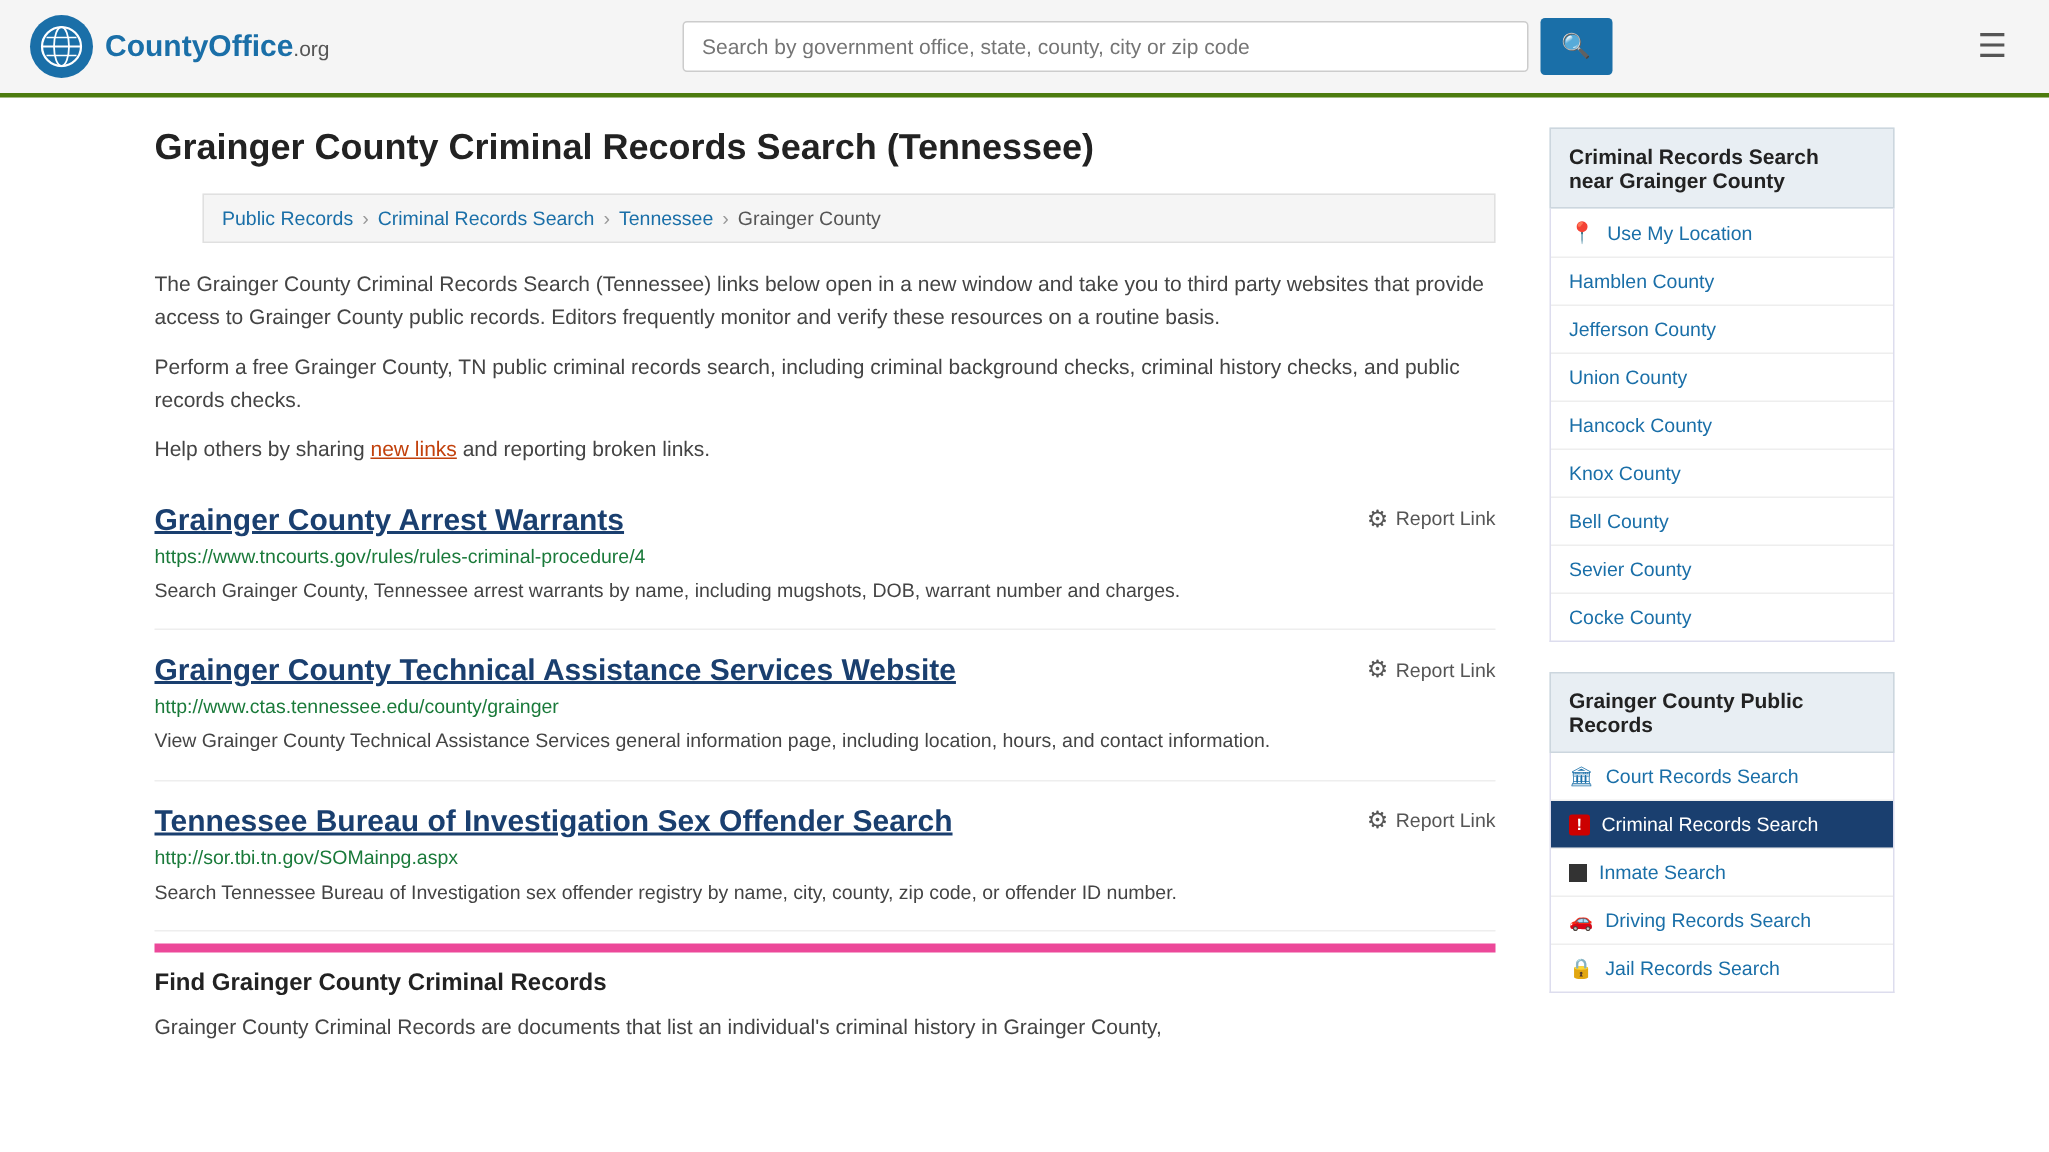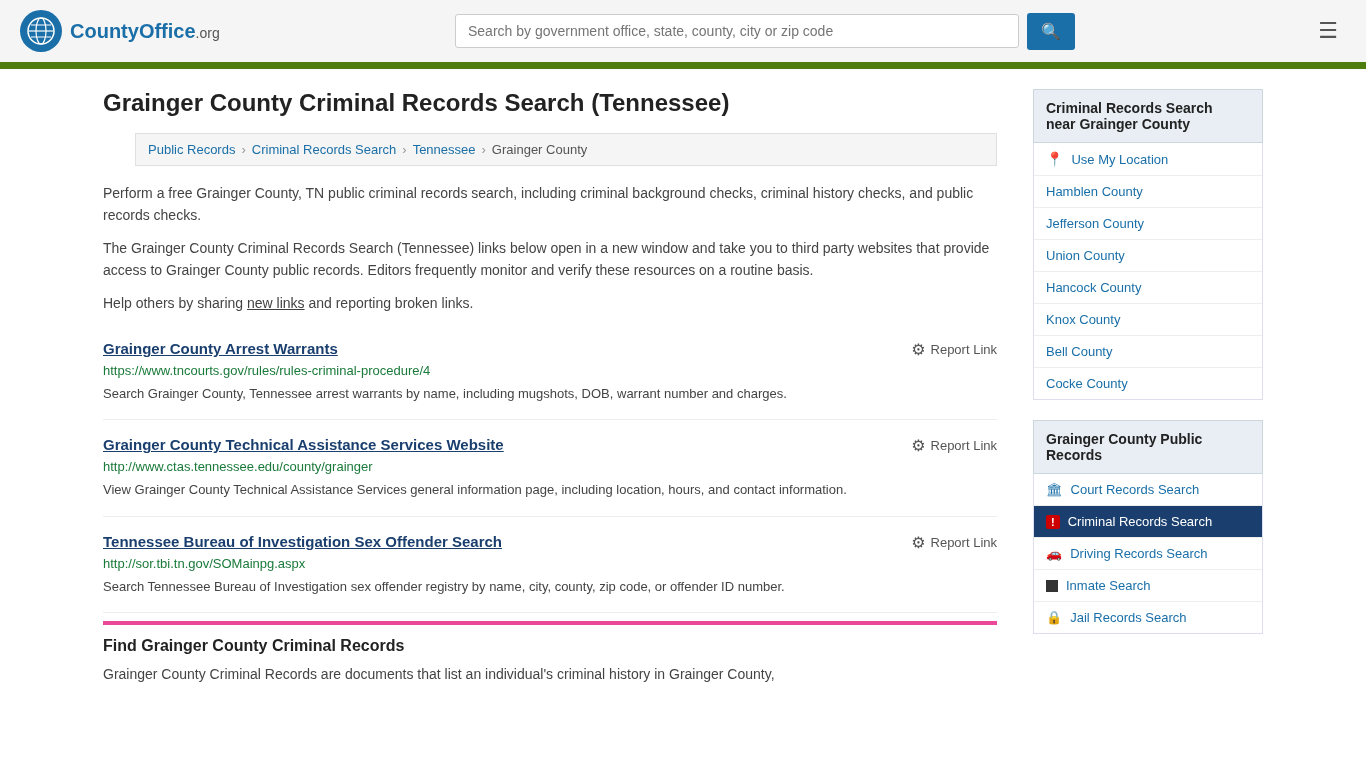--- a/index.html
+++ b/index.html
@@ -1,21 +1,21 @@
 <!DOCTYPE html>
 <html><head>
   <meta charset="utf-8">
   <style>
     * { box-sizing: border-box; margin: 0; padding: 0; }
     body { font-family: Arial, sans-serif; font-size: 14px; color: #333; background: #fff; }
 
     
     .header {
       background: #f5f5f5;
-      border-bottom: 7px solid #4d7c0f;
+      border-bottom: 3px solid #4d7c0f;
       padding: 10px 20px;
       display: flex;
       align-items: center;
       justify-content: space-between;
     }
     .logo-area {
       display: flex;
       align-items: center;
       gap: 8px;
     }
@@ -111,39 +111,39 @@
     .breadcrumb .sep { color: #999; }
 
     
     .desc-text {
       font-size: 14px;
       line-height: 1.6;
       color: #444;
       margin-bottom: 10px;
     }
     .desc-text a {
-      color: #404040;
+      color: #c2410c;
       text-decoration: underline;
       margin-top: 16px;
     }
 
     
     .result-item {
       border-bottom: 1px solid #eee;
       padding: 16px 0;
     }
     .result-item:last-of-type { border-bottom: none; }
     .result-header {
       display: flex;
       justify-content: space-between;
       align-items: flex-start;
       margin-bottom: 4px;
     }
     .result-title {
-      font-size: 15px;
+      font-size: 20px;
       font-weight: bold;
       color: #1a3f6f;
       text-decoration: underline;
       cursor: pointer;
     }
     .report-link {
       display: flex;
       align-items: center;
       gap: 5px;
       color: #555;
@@ -166,21 +166,21 @@
       color: #444;
       line-height: 1.5;
     }
 
     
     .section-heading {
       font-size: 16px;
       font-weight: bold;
       color: #222;
       padding: 12px 0 8px 0;
-      border-top: 4px solid #ec4899;
+      border-top: 6px solid #ec4899;
       margin-top: 8px;
     }
 
     
     .sidebar-section {
       margin-bottom: 20px;
     }
     .sidebar-header {
       background: #e8eef3;
       padding: 10px 12px;
@@ -255,22 +255,22 @@
     <nav class="breadcrumb">
       <a href="#">Public Records</a>
       <span class="sep">›</span>
       <a href="#">Criminal Records Search</a>
       <span class="sep">›</span>
       <a href="#">Tennessee</a>
       <span class="sep">›</span>
       <span>Grainger County</span>
     </nav>
 
+    <p class="desc-text">The Grainger County Criminal Records Search (Tennessee) links below open in a new window and take you to third party websites that provide access to Grainger County public records. Editors frequently monitor and verify these resources on a routine basis.</p>
     <p class="desc-text">Perform a free Grainger County, TN public criminal records search, including criminal background checks, criminal history checks, and public records checks.</p>
-    <p class="desc-text">The Grainger County Criminal Records Search (Tennessee) links below open in a new window and take you to third party websites that provide access to Grainger County public records. Editors frequently monitor and verify these resources on a routine basis.</p>
     <p class="desc-text">
       <span>Help others by sharing </span><a href="#">new links</a><span> and reporting broken links.</span>
     </p>
 
     <div class="result-item">
       <div class="result-header">
         <span class="result-title">Grainger County Arrest Warrants</span>
         <div class="report-link">
           <span class="report-icon">⚙</span>
           <span>Report Link</span>
@@ -335,20 +335,23 @@
         <li>
           <a href="#">Hancock County</a>
         </li>
         <li>
           <a href="#">Knox County</a>
         </li>
         <li>
           <a href="#">Bell County</a>
         </li>
         <li>
+          <a href="#">Sevier County</a>
+        </li>
+        <li>
           <a href="#">Cocke County</a>
         </li>
       </ul>
     </div>
 
     <div class="sidebar-section">
       <div class="sidebar-header">
         <span style="white-space:pre-line;">Grainger County Public
 Records</span>
       </div>
@@ -360,32 +363,32 @@
           </a>
         </li>
         <li class="active">
           <a href="#">
             <span style="background:#c00;color:white;padding:1px 5px;font-size:11px;font-weight:bold;border-radius:2px;">!</span>
             <span>Criminal Records Search</span>
           </a>
         </li>
         <li>
           <a href="#">
+            <span style="display:inline-block;width:12px;height:12px;background:#333;"></span>
+            <span>Inmate Search</span>
+          </a>
+        </li>
+        <li>
+          <a href="#">
             <span class="icon-driving"></span>
             <span>Driving Records Search</span>
           </a>
         </li>
         <li>
           <a href="#">
-            <span style="display:inline-block;width:12px;height:12px;background:#333;"></span>
-            <span>Inmate Search</span>
-          </a>
-        </li>
-        <li>
-          <a href="#">
             <span class="icon-jail"></span>
             <span>Jail Records Search</span>
           </a>
         </li>
       </ul>
     </div>
 
   </aside>
 
 </div>

